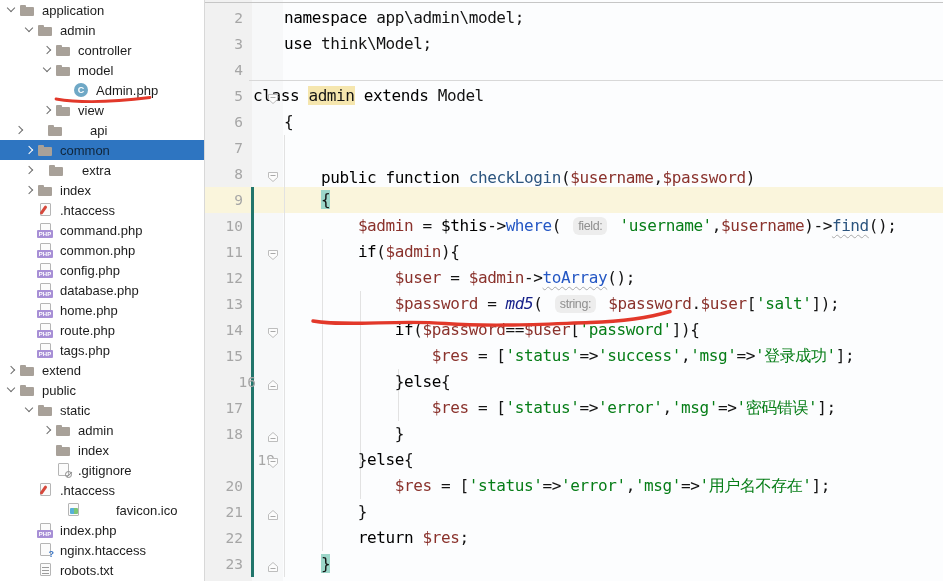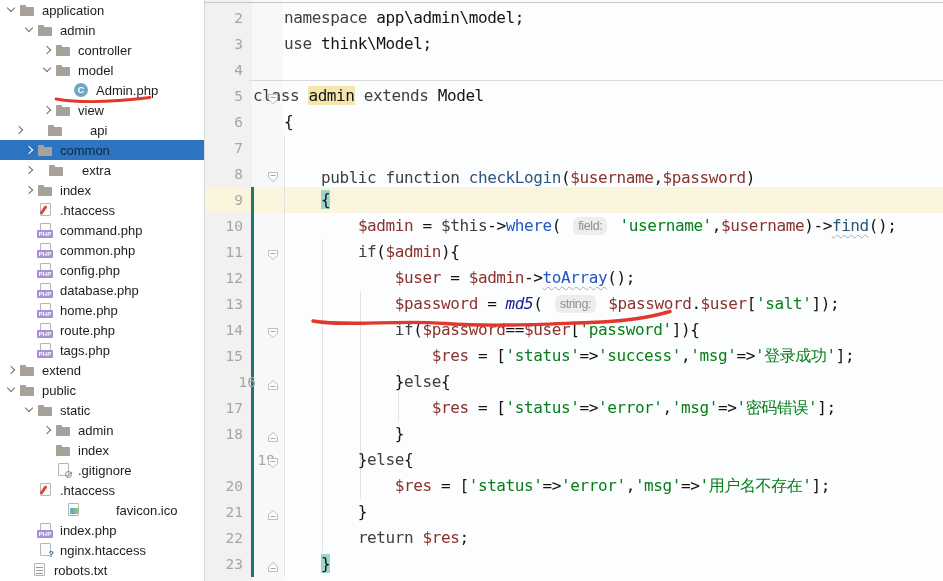--- a/index.html
+++ b/index.html
@@ -51,21 +51,21 @@
   .sep-top    { position:absolute; left:0; right:0; top:2px; height:1px; background:#C6C6C6; }
   .sep-method { position:absolute; left:44px; right:0; top:80px; height:1px; background:#D8D8D8; }
   .cur-line   { position:absolute; left:0; right:0; height:26px; background:#FAF5DC; }
   .vcs-bar    { position:absolute; left:46px; width:3px; background:#21756B; }
   .iguide     { position:absolute; width:1px; background:#E2E2E2; }
   .gnum { position:absolute; width:38px; text-align:right; font-size:14.5px; line-height:26px;
           color:#A6A6A6; }
   .fold { position:absolute; left:62px; width:12px; height:12px; }
   .code-row { position:absolute; left:0; right:0; height:26px; padding-left:79px;
               white-space:pre; font-size:16px; line-height:26px; color:#141414; letter-spacing:-0.4px; }
-  .tk-k { color:#404040; }
+  .tk-k { color:#000000; }
   .tk-p { color:#141414; }
   .tk-v { color:#8A322C; }
   .tk-s { color:#067D17; }
   .tk-c { color:#2457C4; }
   .tk-d { color:#2B547E; }
   .tk-b { color:#16218A; font-style:italic; }
   .tk-a { background:#F5E6AE; }
   .tk-m { background:#9CD6C9; }
   .wavy { text-decoration:underline wavy 1px #ABABAB; text-underline-offset:3px; }
   .hint-chip { display:inline-block; background:#EDEDED; color:#8F8F8F; border-radius:6px;
@@ -253,21 +253,21 @@
         <span class="tl">index.php</span>
       </div>
       <div class="tree-row" style="padding-left: 22px;">
         <span class="chev none"></span>
         <span class="ti ti-question">
           <span class="page"></span>
           <span class="qsym">?</span>
         </span>
         <span class="tl">nginx.htaccess</span>
       </div>
-      <div class="tree-row" style="padding-left: 16px;">
+      <div class="tree-row" style="padding-left: 22px;">
         <span class="chev none"></span>
         <span class="ti ti-text">
           <span class="page"></span>
           <span class="txtsym"></span>
         </span>
         <span class="tl">robots.txt</span>
       </div>
     </div>
   <div id="editor">
     <div class="gutter-bg"></div>

